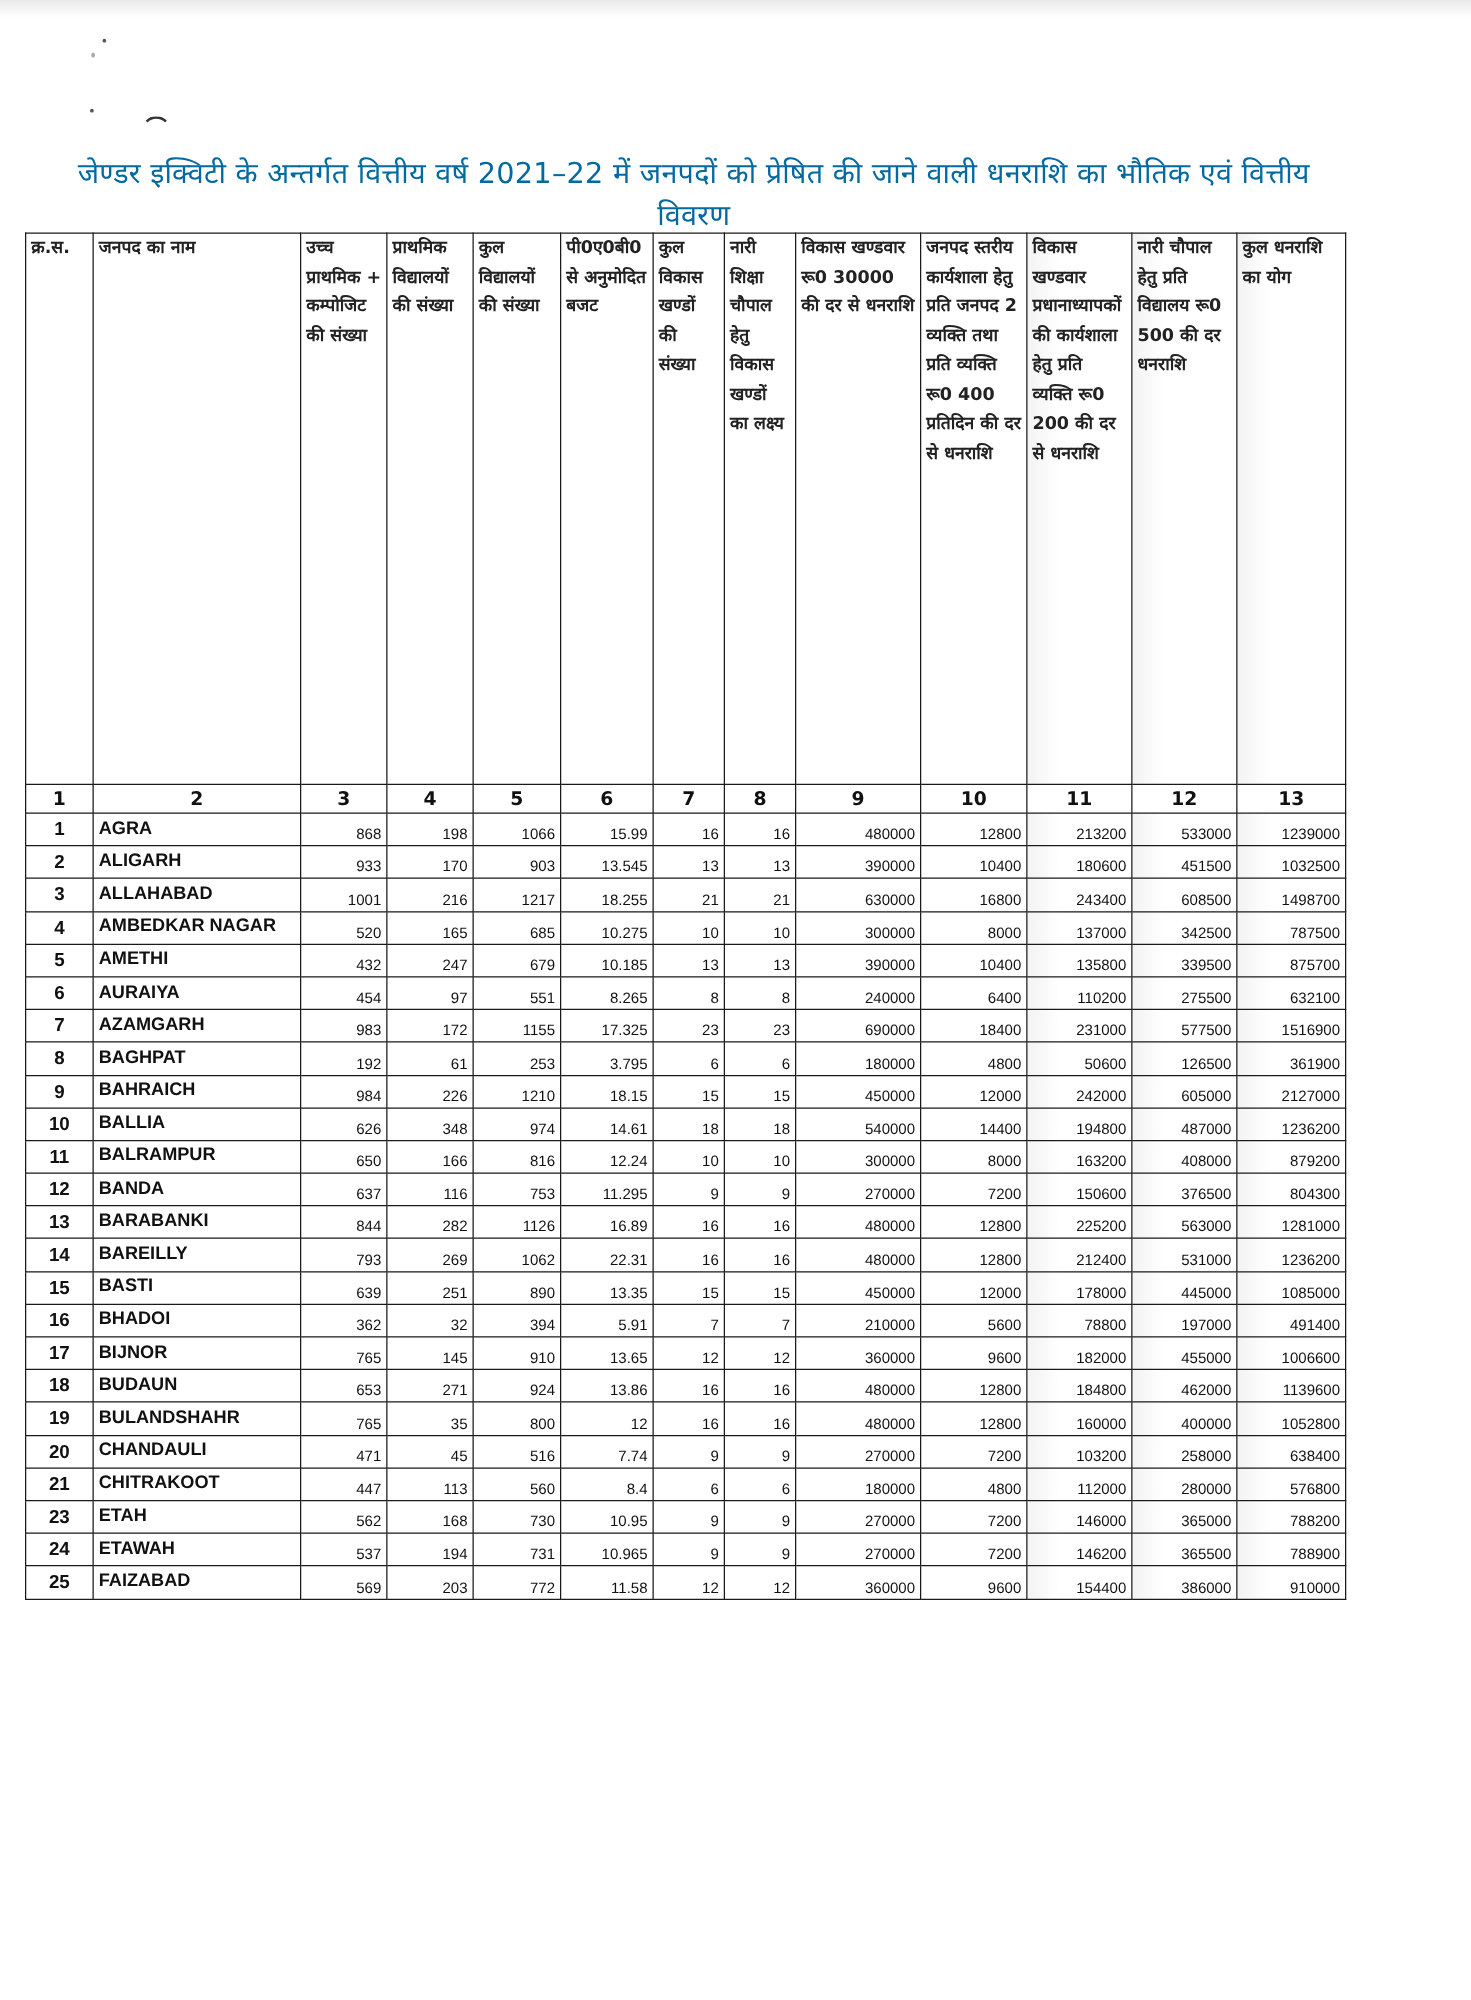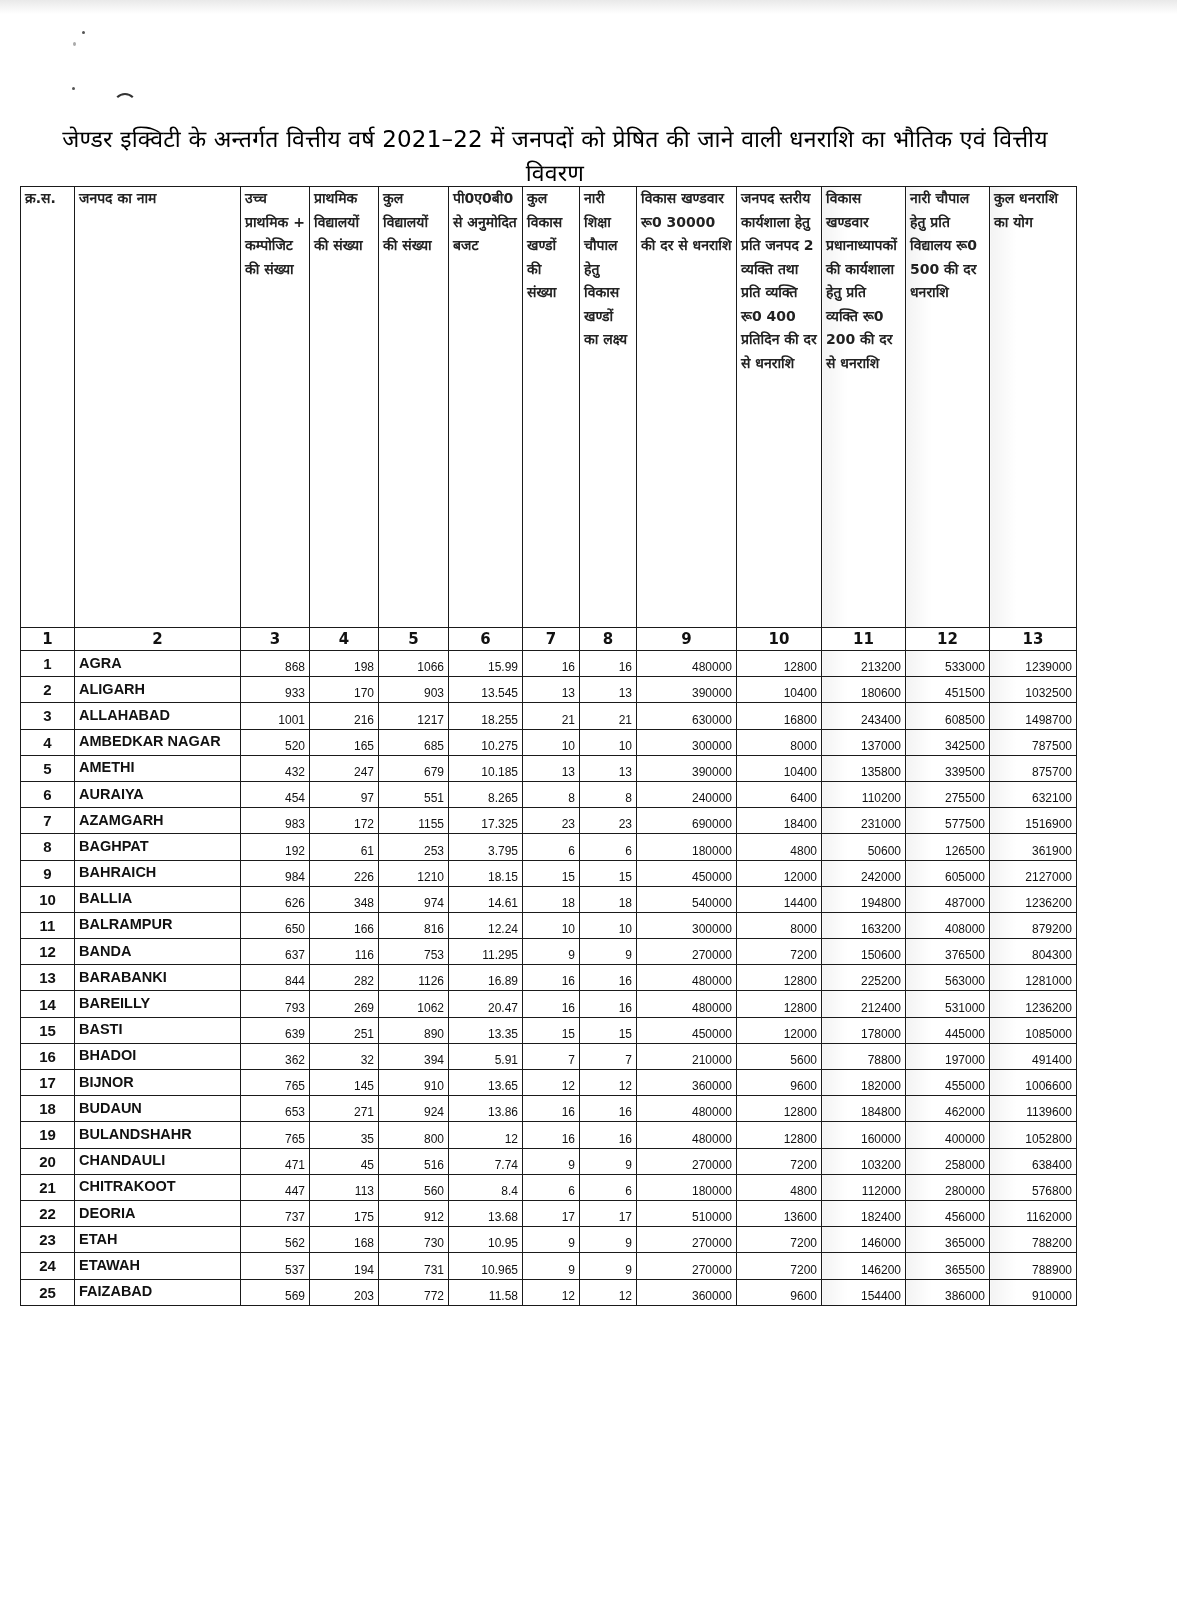--- a/index.html
+++ b/index.html
@@ -13,21 +13,21 @@
   }
   .speck { position: absolute; background: #555; border-radius: 50%; }
   .arc {
     position: absolute; left: 113px; top: 93px; width: 20px; height: 20px;
     border: 2px solid #333; border-color: #333 transparent transparent transparent;
     border-radius: 50%;
   }
   .title {
     position: absolute; left: 30px; top: 122px; width: 1050px;
     text-align: center; font-family: "DejaVu Sans", sans-serif;
-    font-size: 23px; line-height: 34px; color: #000000; letter-spacing: 0.2px;
+    font-size: 23px; line-height: 34px; color: #0369a1; letter-spacing: 0.2px;
   }
   table.grid {
     position: absolute; left: 20px; top: 186px; width: 1056px;
     border-collapse: collapse; table-layout: fixed;
   }
   table.grid td, table.grid th {
     border: 1.6px solid #1a1a1a; padding: 0 4px;
   }
   .hdr th {
     height: 440px; vertical-align: top; text-align: left;
@@ -297,21 +297,21 @@
         <td class="shade">225200</td>
         <td class="shade">563000</td>
         <td class="shade">1281000</td>
       </tr>
       <tr class="data">
         <td class="sn">14</td>
         <td class="name">BAREILLY</td>
         <td>793</td>
         <td>269</td>
         <td>1062</td>
-        <td>20.47</td>
+        <td>22.31</td>
         <td>16</td>
         <td>16</td>
         <td>480000</td>
         <td>12800</td>
         <td class="shade">212400</td>
         <td class="shade">531000</td>
         <td class="shade">1236200</td>
       </tr>
       <tr class="data">
         <td class="sn">15</td>
@@ -412,35 +412,20 @@
         <td>8.4</td>
         <td>6</td>
         <td>6</td>
         <td>180000</td>
         <td>4800</td>
         <td class="shade">112000</td>
         <td class="shade">280000</td>
         <td class="shade">576800</td>
       </tr>
       <tr class="data">
-        <td class="sn">22</td>
-        <td class="name">DEORIA</td>
-        <td>737</td>
-        <td>175</td>
-        <td>912</td>
-        <td>13.68</td>
-        <td>17</td>
-        <td>17</td>
-        <td>510000</td>
-        <td>13600</td>
-        <td class="shade">182400</td>
-        <td class="shade">456000</td>
-        <td class="shade">1162000</td>
-      </tr>
-      <tr class="data">
         <td class="sn">23</td>
         <td class="name">ETAH</td>
         <td>562</td>
         <td>168</td>
         <td>730</td>
         <td>10.95</td>
         <td>9</td>
         <td>9</td>
         <td>270000</td>
         <td>7200</td>

